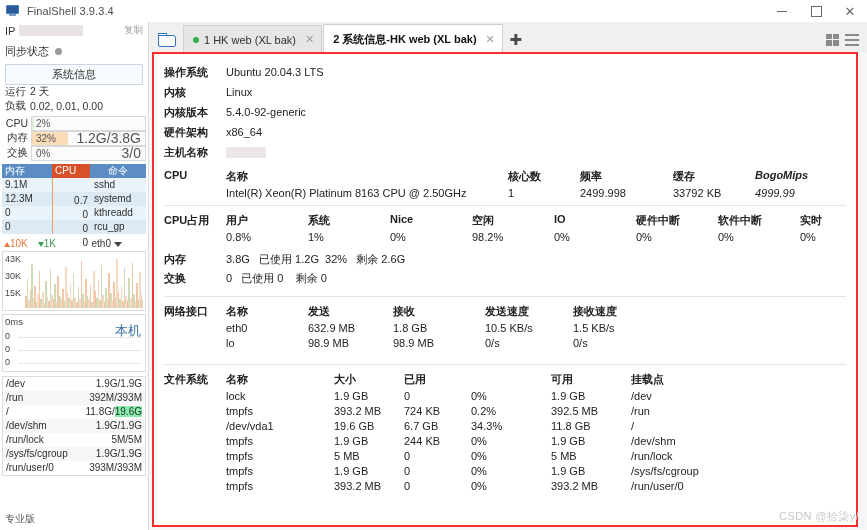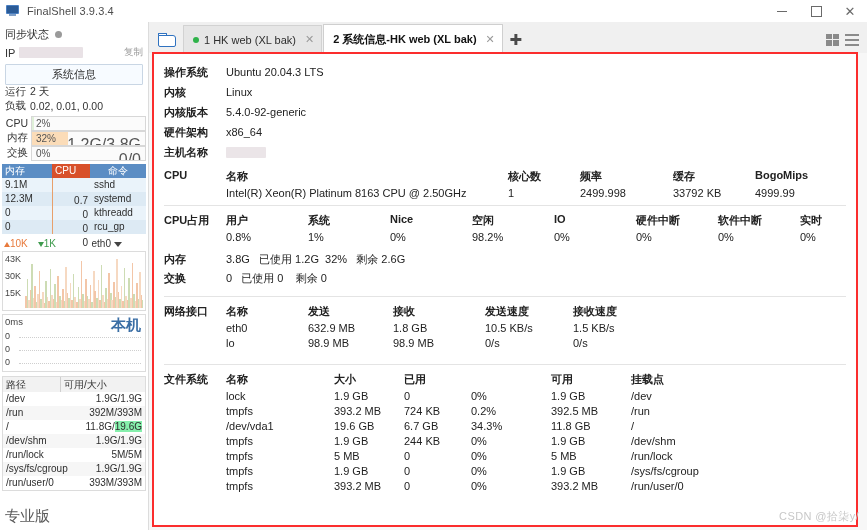--- a/index.html
+++ b/index.html
@@ -113,22 +113,22 @@
   .meter {
     position: relative; flex: 1; height: 13px;
     border: 1px solid #d7d7d7; background: #fbfbfb; overflow: hidden;
   }
   .meter .fill { position: absolute; left:0; top:0; bottom:0; }
   .meter .pct {
     position: absolute; left: 4px; top: 0; line-height: 13px;
     font-size: 10px; color: #555;
   }
   .meter .right {
-    position: absolute; right: 4px; top: 6px; line-height: 13px;
-    font-size: 16px; color: #555;
+    position: absolute; right: 4px; top: 0; line-height: 13px;
+    font-size: 14px; color: #555;
   }
 
   
   .proc-table { margin: 4px 2px 0 2px; }
   .proc-head { display: flex; height: 14px; background: #5b8dc4; }
   .proc-head .c { font-size: 10px; color: #ffffff; line-height: 14px; padding: 0 3px; }
   .proc-head .c1 { width: 44px; text-align: left; }
   .proc-head .c2 { width: 32px; background: #d8502a; text-align: left; }
   .proc-head .c3 { flex: 1; text-align: center; }
   .proc-row { display: flex; height: 14px; background: #ddeaf4; }
@@ -155,38 +155,38 @@
   }
   .graph-box .ylab { position:absolute; left:2px; font-size:9px; color:#444; }
   .graph-canvas { position:absolute; left:22px; right:2px; top:2px; bottom:2px; overflow:hidden; }
   .bar { position:absolute; bottom:0; width:2px; }
 
   .lat-box {
     margin: 3px 2px 0 2px; height: 56px; position: relative;
     border: 1px solid #dcdcdc; background:#ffffff;
   }
   .lat-box .lhead { position:absolute; left:2px; top:1px; font-size:9.5px; color:#444; }
-  .lat-box .lhost { position:absolute; right:4px; top:1px; font-size:15px; color:#3a6ea5;font-weight:bold; }
+  .lat-box .lhost { position:absolute; right:4px; top:7px; font-size:13px; color:#3a6ea5; }
   .lat-box .lrow { position:absolute; left:2px; font-size:9px; color:#444; }
   .lat-box .dline { position:absolute; left:16px; right:4px; border-top:1px dotted #cfcfcf; }
 
   
   .disk-table { margin: 4px 2px 0 2px; border: 1px solid #dcdcdc; }
   .disk-head { display:flex; height:15px; background:#f2f2f2; }
   .disk-head .c { font-size:10px; color:#333; line-height:15px; padding:0 3px; }
   .disk-head .c1 { flex:1; }
   .disk-head .c2 { width:78px; border-left:1px solid #cfcfcf; }
   .disk-row { display:flex; height:14px; background:#ffffff; }
   .disk-row:nth-child(even) { background:#f6f6f6; }
   .disk-row .c { font-size:10px; color:#2e2e2e; line-height:14px; padding:0 3px; white-space:nowrap;}
   .disk-row .c1 { flex:1; }
   .disk-row .c2 { width:78px; text-align:right; }
   .disk-row .c2 .hl { background:#86efac; }
 
-  .pro-ver { position:absolute; left:5px; bottom:4px; font-size:15px; color:#5a5a5a; }
+  .pro-ver { position:absolute; left:5px; bottom:4px; font-size:10px; color:#5a5a5a; }
 
   
   .rightpane {
     position:absolute; left:149px; top:22px;
     width:718px; height:508px;
     background:#f7f7f7;
   }
   .tabbar {
     position:absolute; left:0; top:0; width:718px; height:31px;
     background:#f0f0f0; display:flex; align-items:flex-end;
@@ -247,21 +247,21 @@
   .hr { height:1px; background:#e4e4e4; margin:6px 0 0 0; }
 
   .sect { display:flex; margin-top:7px; }
   .sect .lead { width:62px; flex:none; font-size:11px; color:#222; font-weight:bold; padding-top:0px;}
   .sect .body { flex:1; }
   .grid-row { display:flex; }
   .grid-row .cell { font-size:11px; color:#222; }
   .grid-row.head .cell { font-weight:bold; }
 
   .cpu-c1 { width:282px; } .cpu-c2 { width:72px; } .cpu-c3 { width:93px; }
-  .cpu-c4 { width:82px; } .cpu-c5 { width:92px; }
+  .cpu-c4 { width:82px; } .cpu-c5 { width:92px;font-style:italic; }
 
   .u-c { width:82px; }
 
   .mem-line { font-size:11px; color:#222; }
 
   .net-c1 { width:82px; } .net-c2 { width:85px; } .net-c3 { width:92px; }
   .net-c4 { width:88px; } .net-c5 { width:90px; }
 
   .fs-c1 { width:108px; } .fs-c2 { width:70px; } .fs-c3 { width:67px; }
   .fs-c4 { width:80px; } .fs-c5 { width:80px; } .fs-c6 { width:120px; }
@@ -290,29 +290,29 @@
           <span class="max"></span>
         </div>
       <div class="win-btn">
           <span class="cls">✕</span>
         </div>
     </div>
   </div>
 
   <div class="sidebar">
 
-    <div class="sb-row sb-sync">
-      <span class="lbl">同步状态</span>
-      <span class="dot"></span>
-    </div>
-
     <div class="sb-row sb-ip">
       <span class="lbl">IP</span>
       <span class="mask"></span>
       <span class="copy">复制</span>
+    </div>
+
+    <div class="sb-row sb-sync">
+      <span class="lbl">同步状态</span>
+      <span class="dot"></span>
     </div>
 
     <div class="sysinfo-btn">系统信息</div>
 
     <div class="sb-line">
       <span class="k">运行</span>
       <span class="v">2 天</span>
     </div>
     <div class="sb-line">
       <span class="k">负载</span>
@@ -334,21 +334,21 @@
             <div class="fill" style="width:32%;background:#fbdcb8"></div>
             <div class="pct">32%</div>
             <div class="right">1.2G/3.8G</div>
           </div>
         </div>
         <div class="meter-row">
           <div class="mlabel">交换</div>
           <div class="meter">
             <div class="fill" style="width:0%;background:#e9e9e9"></div>
             <div class="pct">0%</div>
-            <div class="right">0/0</div>
+            <div class="right">3/0</div>
           </div>
         </div>
       </div>
 
     <div class="proc-table">
       <div class="proc-head">
         <div class="c c1">内存</div>
         <div class="c c2">CPU</div>
         <div class="c c3">命令</div>
       </div>
@@ -472,24 +472,20 @@
       <div class="lhost">本机</div>
       <div class="lrow" style="top:16px">0</div>
       <div class="dline" style="top:22px"></div>
       <div class="lrow" style="top:29px">0</div>
       <div class="dline" style="top:35px"></div>
       <div class="lrow" style="top:42px">0</div>
       <div class="dline" style="top:48px"></div>
     </div>
 
     <div class="disk-table">
-      <div class="disk-head">
-        <div class="c c1">路径</div>
-        <div class="c c2">可用/大小</div>
-      </div>
       <div id="disk-rows">
           <div class="disk-row">
             <div class="c c1">/dev</div>
             <div class="c c2">1.9G/1.9G</div>
           </div>
           <div class="disk-row">
             <div class="c c1">/run</div>
             <div class="c c2">392M/393M</div>
           </div>
           <div class="disk-row">

